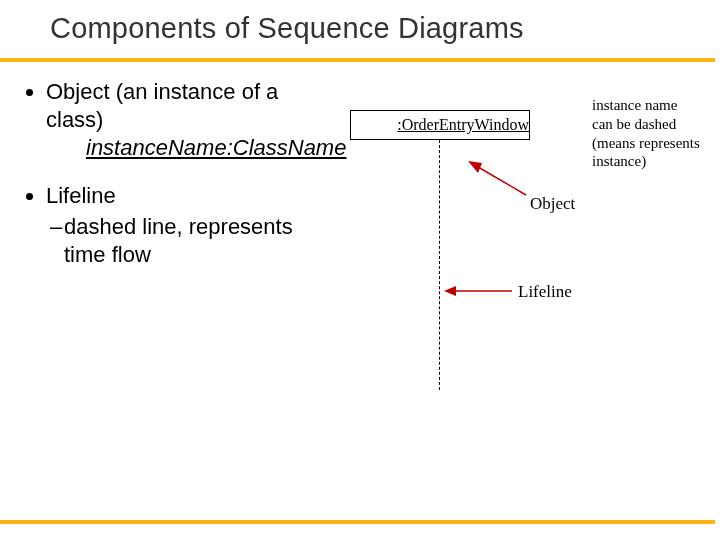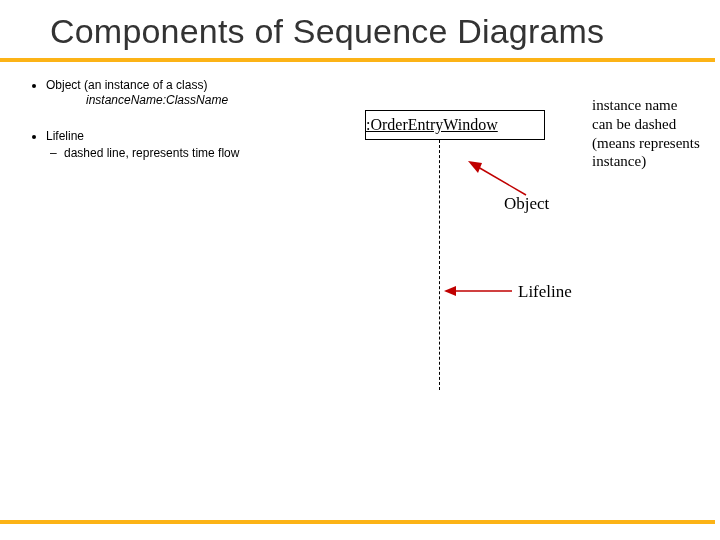--- a/index.html
+++ b/index.html
@@ -15,21 +15,21 @@
   .slide {
     position: relative;
     width: 720px;
     height: 540px;
     box-sizing: border-box;
   }
   .title {
     position: absolute;
     left: 50px;
     top: 12px;
-    font-size: 34px;
+    font-size: 29px;
     color: #333;
     letter-spacing: 0.2px;
   }
   .title-rule {
     position: absolute;
     left: 0;
     top: 58px;
     width: 715px;
     height: 4px;
     background: #fcb316;
@@ -40,21 +40,21 @@
     bottom: 16px;
     width: 715px;
     height: 4px;
     background: #fcb316;
   }
   .body-left {
     position: absolute;
     left: 24px;
     top: 78px;
     width: 310px;
-    font-size: 12px;
+    font-size: 22px;
     line-height: 1.28;
   }
   ul.outer {
     list-style: disc;
     margin: 0 0 20px 0;
     padding-left: 22px;
   }
   ul.inner {
     list-style: none;
     margin: 2px 0 2px 0;
@@ -63,38 +63,39 @@
   ul.inner > li::before {
     content: "–";
     display: inline-block;
     width: 14px;
     margin-left: -14px;
   }
   .syntax {
     font-style: italic;
     margin-left: 40px;
     display: block;
+    text-decoration: underline;
   }
   
   .diag {
     position: absolute;
     left: 350px;
     top: 110px;
     width: 230px;
     height: 300px;
   }
   .obj-box {
     position: absolute;
-    left: 15px;
+    left: 0;
     top: 0;
     width: 180px;
     height: 30px;
     border: 1.5px solid #000;
     box-sizing: border-box;
-    text-align: left;
+    text-align: right;
     font-family: "Times New Roman", Times, serif;
     font-size: 16px;
     line-height: 28px;
     text-decoration: underline;
   }
   .lifeline {
     position: absolute;
     left: 89px;
     top: 30px;
     width: 0;
@@ -154,21 +155,21 @@
   <div class="diag">
     <div class="obj-box">:OrderEntryWindow</div>
     <div class="lifeline"></div>
 
     <div class="arrow" style="left:118px; top:56px;">
       <svg width="60" height="16">
         <line x1="10" y1="8" x2="58" y2="36" stroke="#c00000" stroke-width="1.5"></line>
         <polygon points="0,2 14,4 10,14" fill="#c00000"></polygon>
       </svg>
     </div>
-    <div class="label-object" style="left:154px; top:84px;">Object</div>
+    <div class="label-object" style="left:180px; top:84px;">Object</div>
 
     <div class="arrow" style="left:94px; top:180px;">
       <svg width="70" height="16">
         <line x1="10" y1="8" x2="68" y2="8" stroke="#c00000" stroke-width="1.5"></line>
         <polygon points="0,8 12,3 12,13" fill="#c00000"></polygon>
       </svg>
     </div>
     <div class="label-lifeline" style="left:168px; top:172px;">Lifeline</div>
   </div>
 

